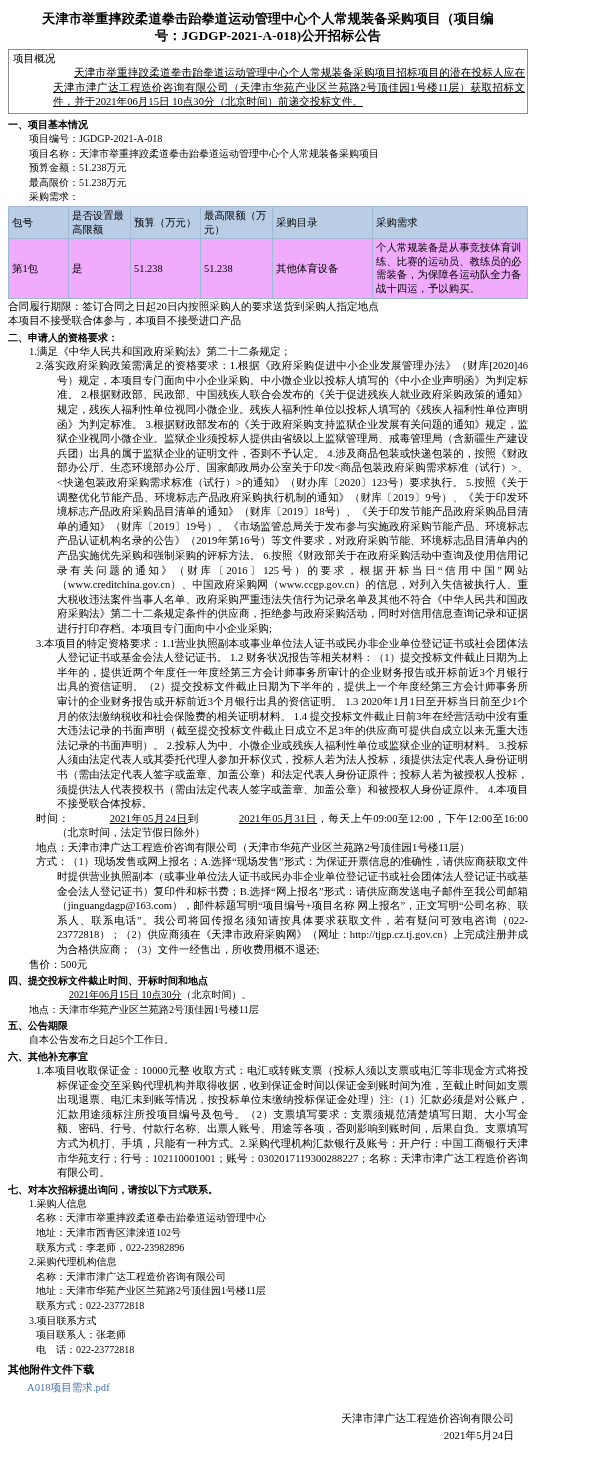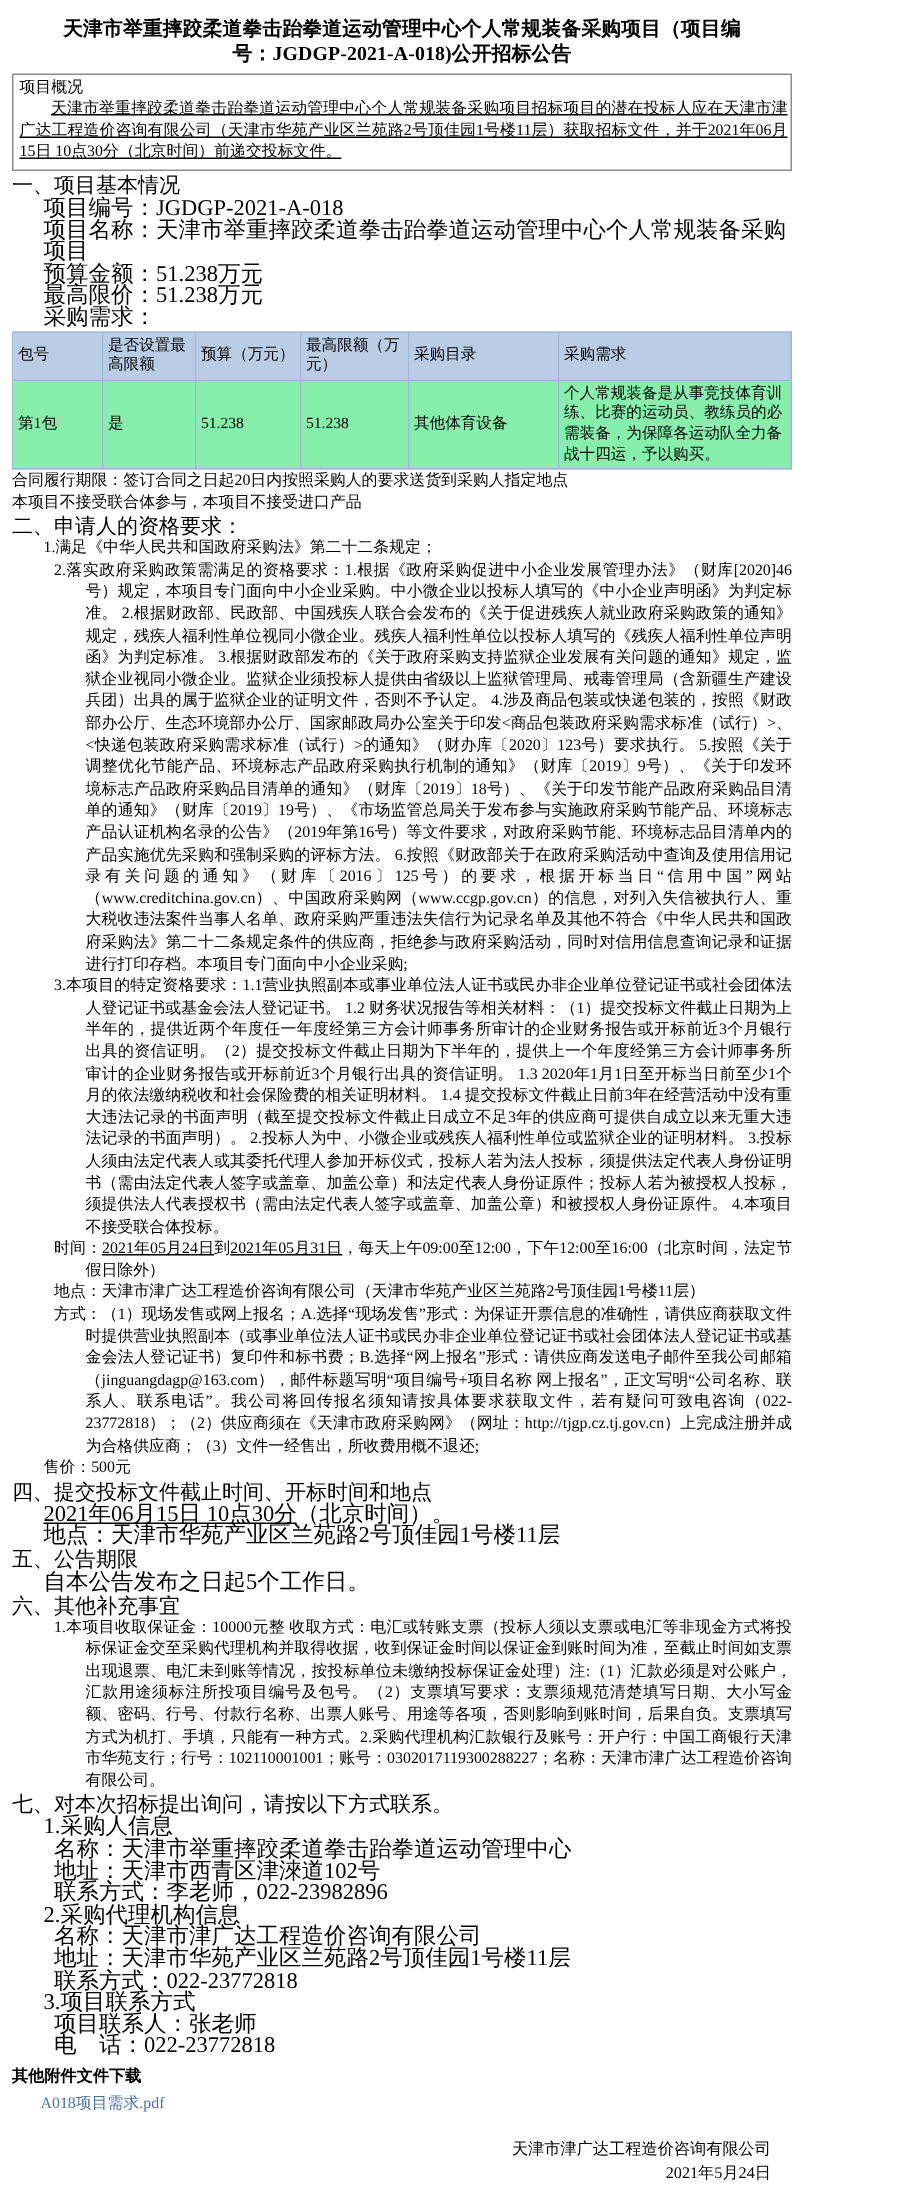--- a/index.html
+++ b/index.html
@@ -41,31 +41,31 @@
   .overview-label {
     font-size: 10.6px;
     line-height: 14.2px;
   }
   .overview-body {
     font-size: 10.6px;
     line-height: 14.6px;
     text-align: justify;
     text-indent: 21px;
   }
-  .u { text-decoration: underline; }
+  .u { text-decoration: underline; margin-left: 40px; }
 
   
   .sec-head {
-    font-weight: normal;
-    font-size: 14px;
+    font-weight: bold;
+    font-size: 10px;
     line-height: 15px;
     margin: 1px 0 0 0;
   }
   .ln {
-    font-size: 15px;
+    font-size: 10px;
     line-height: 14.6px;
     margin-left: 21px;
   }
   .ln-0 {
     font-size: 10.6px;
     line-height: 14.6px;
     margin-left: 0;
   }
   .para {
     font-size: 10.6px;
@@ -100,21 +100,21 @@
     padding: 2px 3px;
     vertical-align: middle;
     font-weight: normal;
     text-align: left;
   }
   table.req th {
     background: #b9cde5;
     vertical-align: middle;
   }
   table.req td {
-    background: #86efac;
+    background: #f0abfc;
   }
   td.need { vertical-align: middle; line-height: 13.4px; }
 
   
   .attach-head {
     font-weight: bold;
     font-size: 10.8px;
     line-height: 16px;
     margin-top: 4px;
   }

